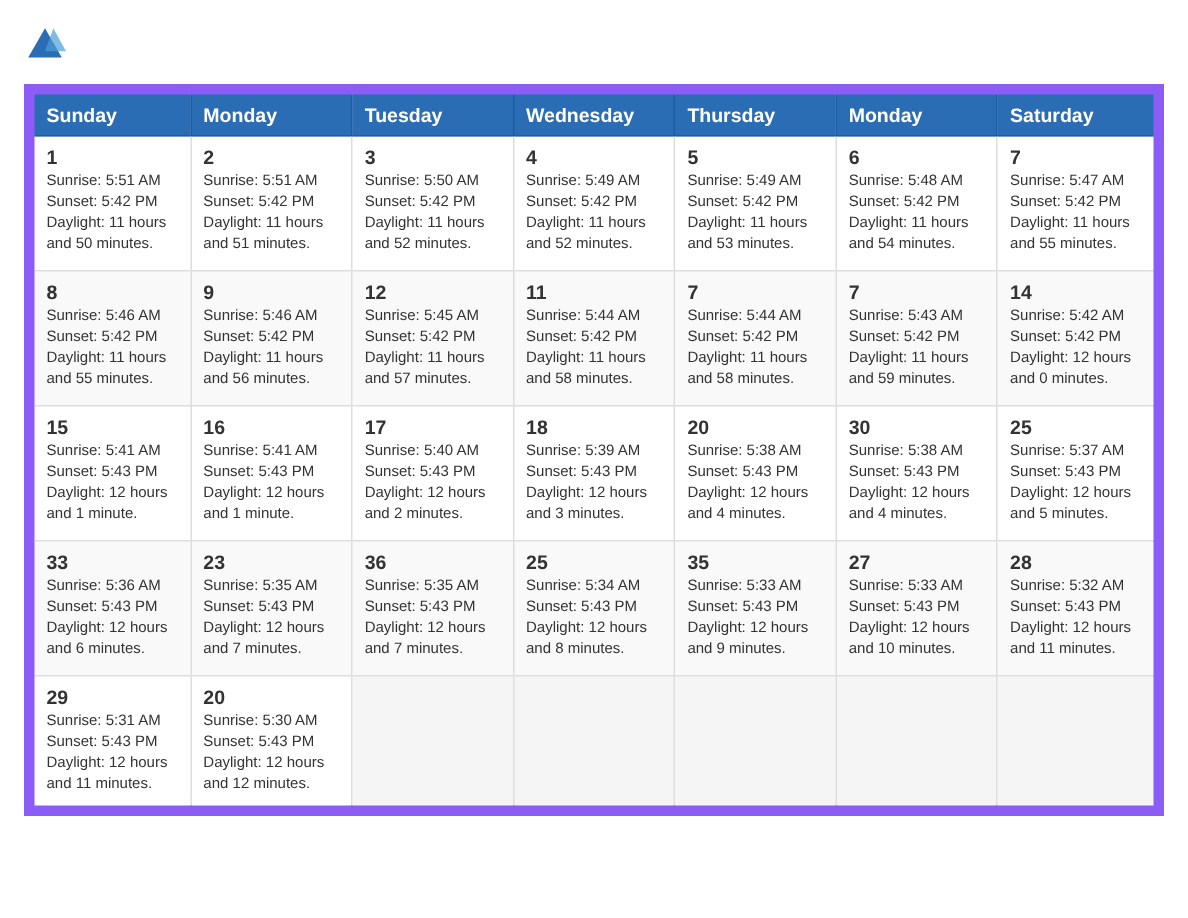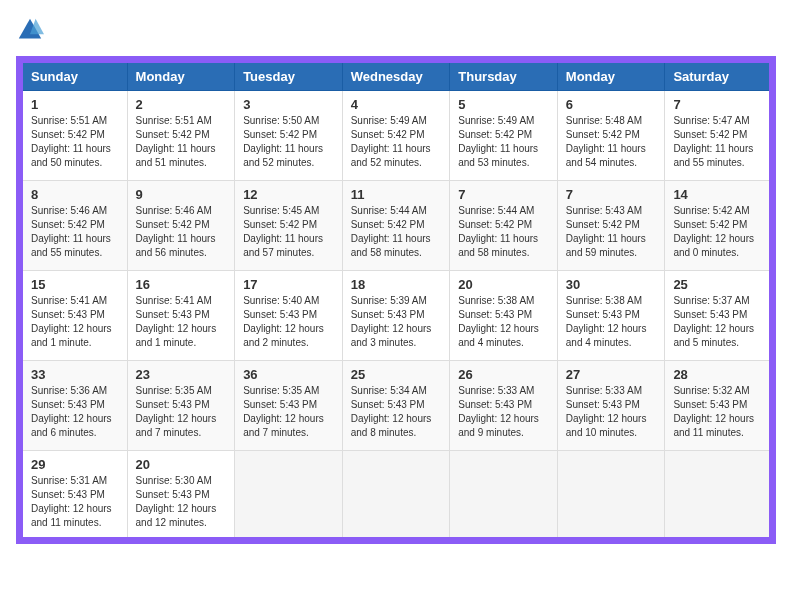--- a/index.html
+++ b/index.html
@@ -317,21 +317,21 @@
         </td>
         <td>
           <span class="day-number">25</span>
         <div class="day-info">
           Sunrise: 5:34 AM<br>
           Sunset: 5:43 PM<br>
           Daylight: 12 hours and 8 minutes.
         </div>
         </td>
         <td>
-          <span class="day-number">26</span>
+          <span class="day-number">35</span>
         <div class="day-info">
           Sunrise: 5:33 AM<br>
           Sunset: 5:43 PM<br>
           Daylight: 12 hours and 9 minutes.
         </div>
         </td>
         <td>
           <span class="day-number">27</span>
         <div class="day-info">
           Sunrise: 5:33 AM<br>

